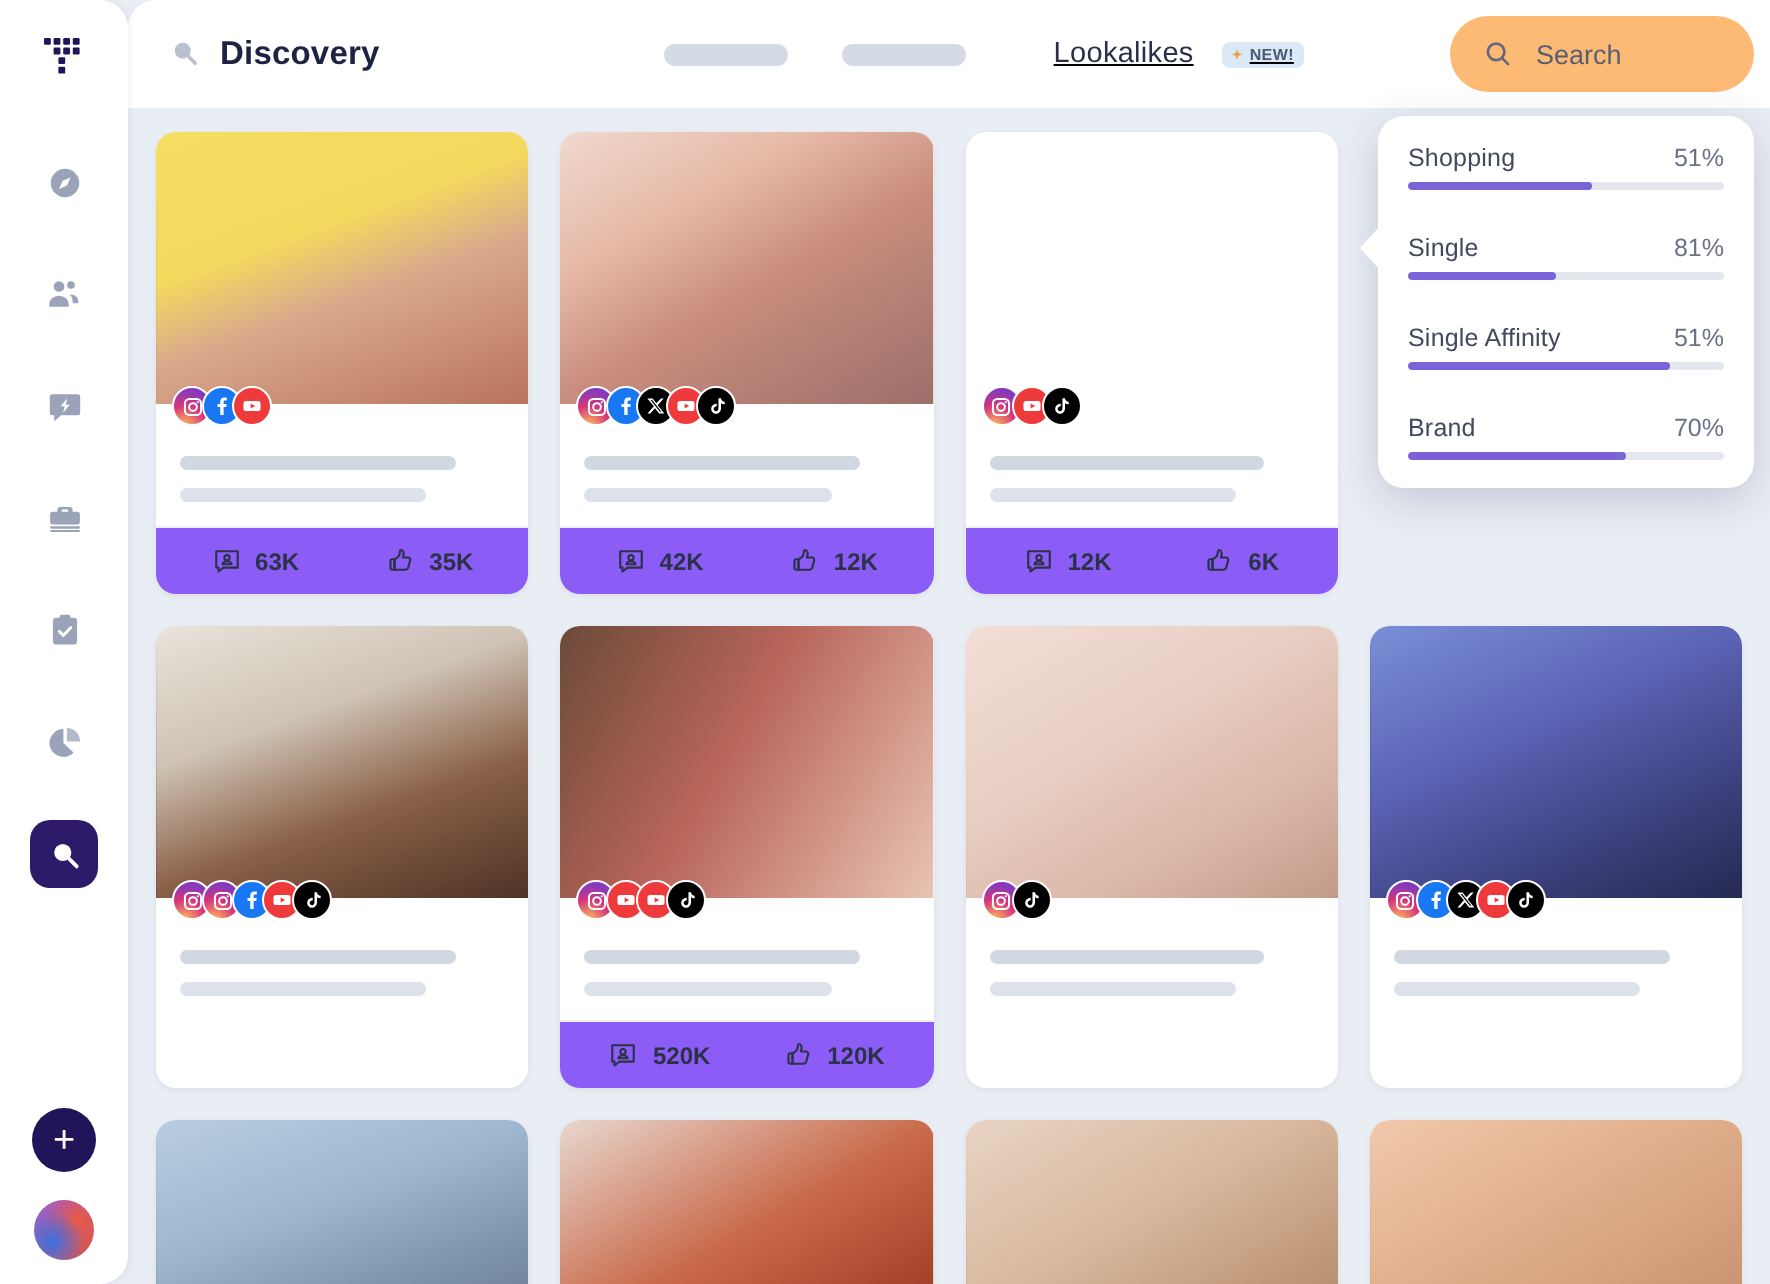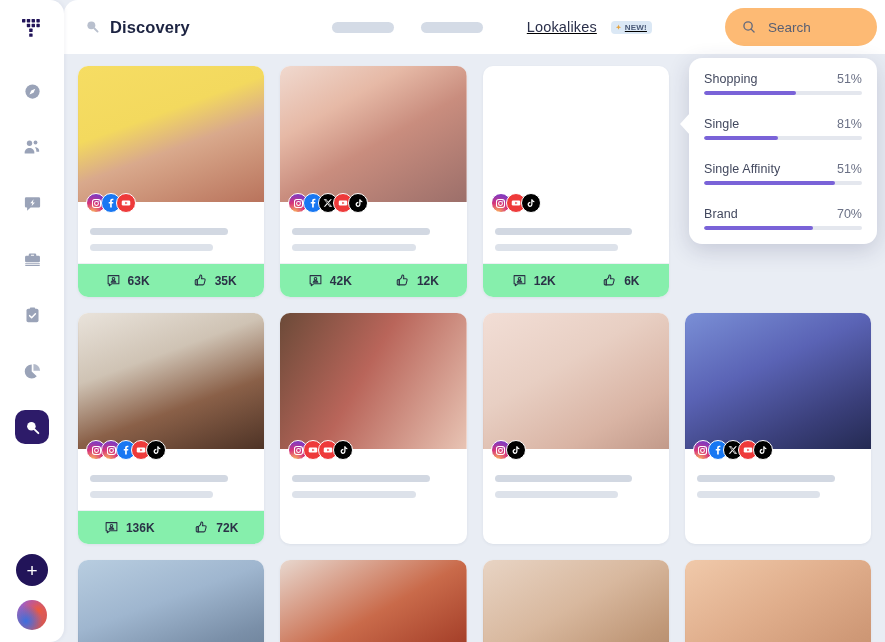--- a/index.html
+++ b/index.html
@@ -111,21 +111,21 @@
   .b-fb { background: #1877f2; }
   .b-x  { background: #000000; }
   .b-yt { background: #ee3a3a; }
   .b-tt { background: #000000; }
 
   .card-body { padding: 26px 12px 12px 12px; }
   .line { height: 7px; border-radius: 4px; background: #d2d8e2; }
   .line-1 { width: 85%; }
   .line-2 { width: 76%; margin-top: 9px; background: #dde2ea; }
   .card-foot {
-    border-top: 1px solid #eef0f5; background: #86efac;
+    border-top: 1px solid #eef0f5; background: #8b5cf6;
     height: 34px; display: flex; align-items: center; justify-content: space-around;
     padding: 0 6px;
   }
   .stat { display: flex; align-items: center; gap: 7px; color: #2b3247; font-size: 12px; font-weight: bold; }
   .stat svg { display:block; color:#2b3247; }
 
   
   .popup {
     position: absolute; right: 8px; top: 58px; width: 188px;
     background: #ffffff; border-radius: 13px;
@@ -467,74 +467,74 @@
                 <svg width="11" height="11" viewBox="0 0 24 24" fill="#fff">
                   <path d="M16.3 2.5c.35 2.35 1.75 3.65 4.05 3.8v2.75c-1.35.13-2.55-.3-3.95-1.15v5.1c0 6.5-7.05 8.5-9.9 3.85-1.8-3-.7-8.25 5.2-8.45v2.9c-.45.07-.93.18-1.37.33-1.3.44-2.05 1.27-1.84 2.73.4 2.8 5.55 3.63 5.12-1.85V2.5z"></path>
                 </svg>
               </span>
             </div>
           </div>
           <div class="card-body">
             <div class="line line-1"></div>
             <div class="line line-2"></div>
           </div>
+        </div>
+        <div class="card">
+          <div class="card-img" style="background-image:linear-gradient(120deg,#6b4a38 0%,#b9655a 45%,#e8c4b4 100%);">
+            <div class="badges">
+              <span class="badge b-ig">
+                <svg width="11" height="11" viewBox="0 0 24 24" fill="none" stroke="#fff" stroke-width="2.2">
+                  <rect x="3.2" y="3.2" width="17.6" height="17.6" rx="5"></rect>
+                  <circle cx="12" cy="12" r="4.2"></circle>
+                  <circle cx="17.2" cy="6.8" r="1.2" fill="#fff" stroke="none"></circle>
+                </svg>
+              </span>
+              <span class="badge b-yt">
+                <svg width="12" height="12" viewBox="0 0 24 24" fill="#fff">
+                  <rect x="3.5" y="7" width="17" height="10" rx="2.6"></rect>
+                  <path d="M10.6 9.6l4.6 2.5-4.6 2.5z" fill="#ee3a3a"></path>
+                </svg>
+              </span>
+              <span class="badge b-yt">
+                <svg width="12" height="12" viewBox="0 0 24 24" fill="#fff">
+                  <rect x="3.5" y="7" width="17" height="10" rx="2.6"></rect>
+                  <path d="M10.6 9.6l4.6 2.5-4.6 2.5z" fill="#ee3a3a"></path>
+                </svg>
+              </span>
+              <span class="badge b-tt">
+                <svg width="11" height="11" viewBox="0 0 24 24" fill="#fff">
+                  <path d="M16.3 2.5c.35 2.35 1.75 3.65 4.05 3.8v2.75c-1.35.13-2.55-.3-3.95-1.15v5.1c0 6.5-7.05 8.5-9.9 3.85-1.8-3-.7-8.25 5.2-8.45v2.9c-.45.07-.93.18-1.37.33-1.3.44-2.05 1.27-1.84 2.73.4 2.8 5.55 3.63 5.12-1.85V2.5z"></path>
+                </svg>
+              </span>
+            </div>
+          </div>
+          <div class="card-body">
+            <div class="line line-1"></div>
+            <div class="line line-2"></div>
+          </div>
           <div class="card-foot">
             <div class="stat">
               <span>
                 <svg width="15" height="15" viewBox="0 0 24 24" fill="none" stroke="currentColor" stroke-width="1.7" stroke-linejoin="round">
                   <path d="M3.4 4.2h17.2v13.1H9.1L5.2 20.4v-3.1H3.4z"></path>
                   <circle cx="12" cy="9.3" r="2.1"></circle>
                   <path d="M8.3 14.6c.5-1.5 1.9-2.4 3.7-2.4s3.2.9 3.7 2.4z"></path>
                 </svg>
               </span>
-              <span>136K</span>
+              <span>520K</span>
             </div>
             <div class="stat">
               <span>
                 <svg width="15" height="15" viewBox="0 0 24 24" fill="none" stroke="currentColor" stroke-width="1.7" stroke-linejoin="round">
                   <path d="M6.8 10.6c2.6-1.1 4.3-3.6 4.3-6.1 0-.9.7-1.5 1.5-1.2.9.35 1.5 1.4 1.5 2.9 0 1.1-.25 2.1-.65 3h4.1c1.2 0 2.1 1.1 1.8 2.25l-1.6 6A2.1 2.1 0 0115.7 19H6.8z"></path>
                   <path d="M6.8 10.6v8.4H4.9a1.3 1.3 0 01-1.3-1.3v-5.8a1.3 1.3 0 011.3-1.3z"></path>
                 </svg>
               </span>
-              <span>72K</span>
-            </div>
-          </div>
-        </div>
-        <div class="card">
-          <div class="card-img" style="background-image:linear-gradient(120deg,#6b4a38 0%,#b9655a 45%,#e8c4b4 100%);">
-            <div class="badges">
-              <span class="badge b-ig">
-                <svg width="11" height="11" viewBox="0 0 24 24" fill="none" stroke="#fff" stroke-width="2.2">
-                  <rect x="3.2" y="3.2" width="17.6" height="17.6" rx="5"></rect>
-                  <circle cx="12" cy="12" r="4.2"></circle>
-                  <circle cx="17.2" cy="6.8" r="1.2" fill="#fff" stroke="none"></circle>
-                </svg>
-              </span>
-              <span class="badge b-yt">
-                <svg width="12" height="12" viewBox="0 0 24 24" fill="#fff">
-                  <rect x="3.5" y="7" width="17" height="10" rx="2.6"></rect>
-                  <path d="M10.6 9.6l4.6 2.5-4.6 2.5z" fill="#ee3a3a"></path>
-                </svg>
-              </span>
-              <span class="badge b-yt">
-                <svg width="12" height="12" viewBox="0 0 24 24" fill="#fff">
-                  <rect x="3.5" y="7" width="17" height="10" rx="2.6"></rect>
-                  <path d="M10.6 9.6l4.6 2.5-4.6 2.5z" fill="#ee3a3a"></path>
-                </svg>
-              </span>
-              <span class="badge b-tt">
-                <svg width="11" height="11" viewBox="0 0 24 24" fill="#fff">
-                  <path d="M16.3 2.5c.35 2.35 1.75 3.65 4.05 3.8v2.75c-1.35.13-2.55-.3-3.95-1.15v5.1c0 6.5-7.05 8.5-9.9 3.85-1.8-3-.7-8.25 5.2-8.45v2.9c-.45.07-.93.18-1.37.33-1.3.44-2.05 1.27-1.84 2.73.4 2.8 5.55 3.63 5.12-1.85V2.5z"></path>
-                </svg>
-              </span>
-            </div>
-          </div>
-          <div class="card-body">
-            <div class="line line-1"></div>
-            <div class="line line-2"></div>
+              <span>120K</span>
+            </div>
           </div>
         </div>
         <div class="card">
           <div class="card-img" style="background-image:linear-gradient(150deg,#f2ded6 0%,#e8cfc3 40%,#d9b4a4 75%,#c29a8a 100%);">
             <div class="badges">
               <span class="badge b-ig">
                 <svg width="11" height="11" viewBox="0 0 24 24" fill="none" stroke="#fff" stroke-width="2.2">
                   <rect x="3.2" y="3.2" width="17.6" height="17.6" rx="5"></rect>
                   <circle cx="12" cy="12" r="4.2"></circle>
                   <circle cx="17.2" cy="6.8" r="1.2" fill="#fff" stroke="none"></circle>

